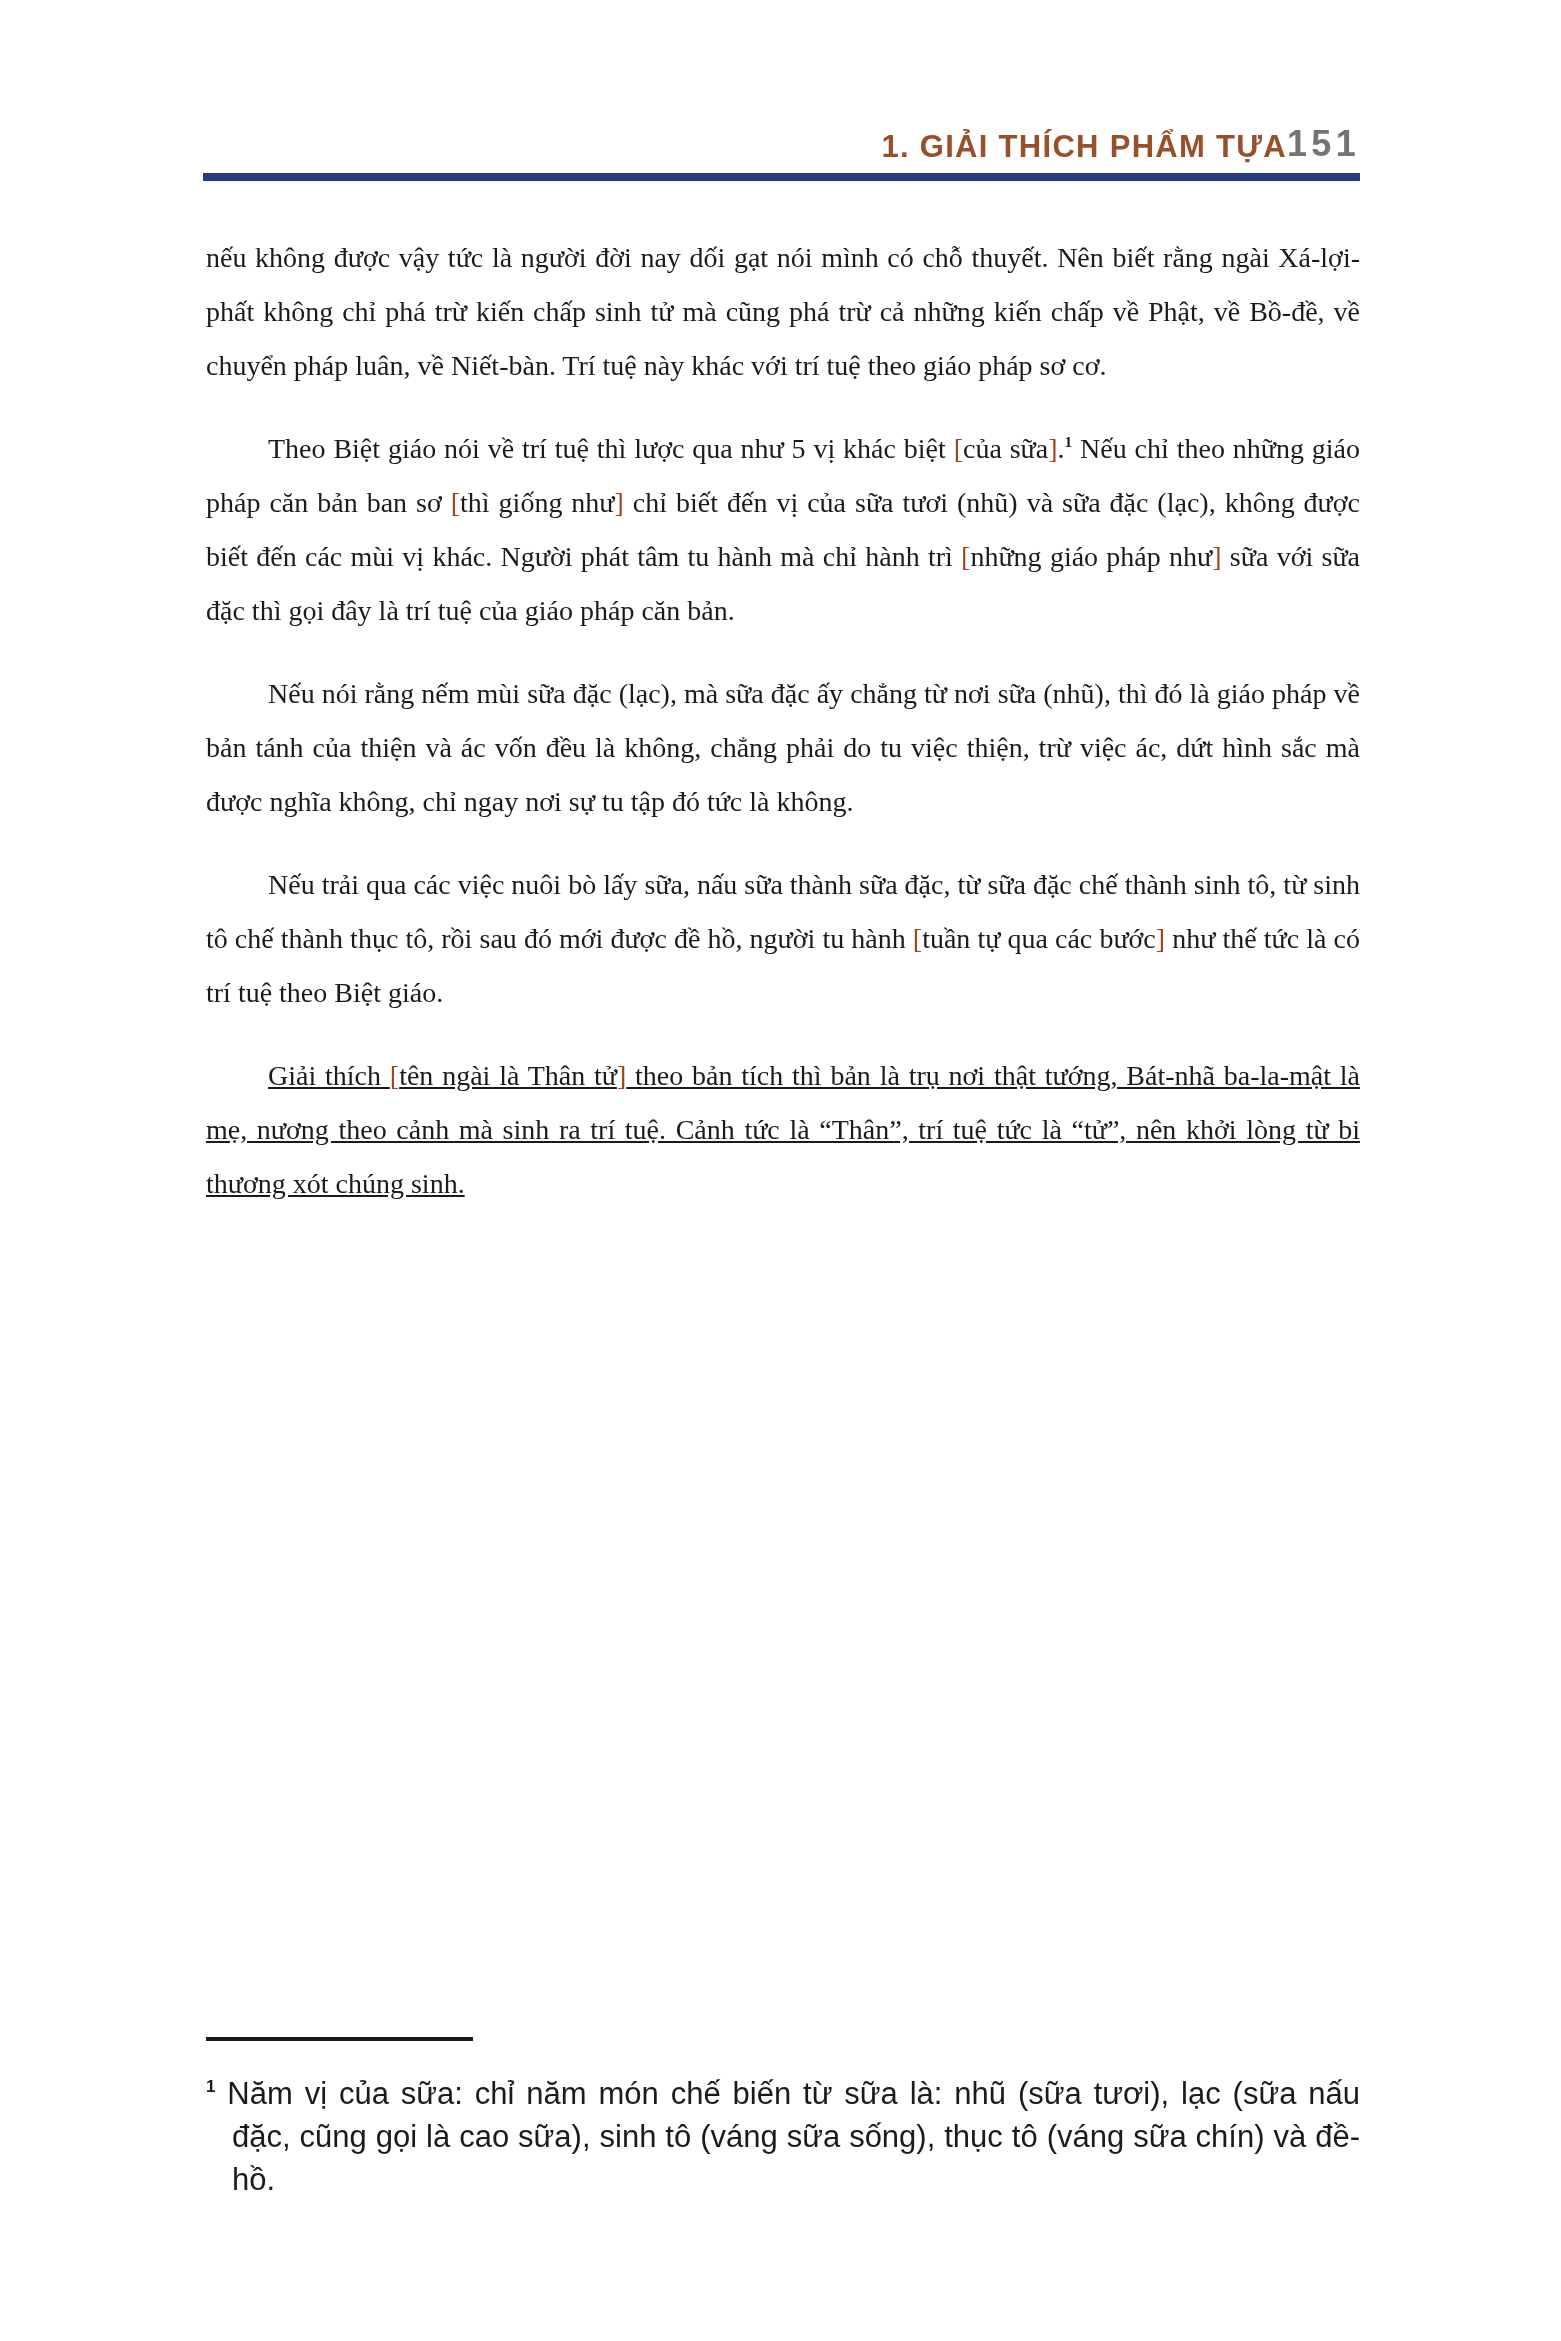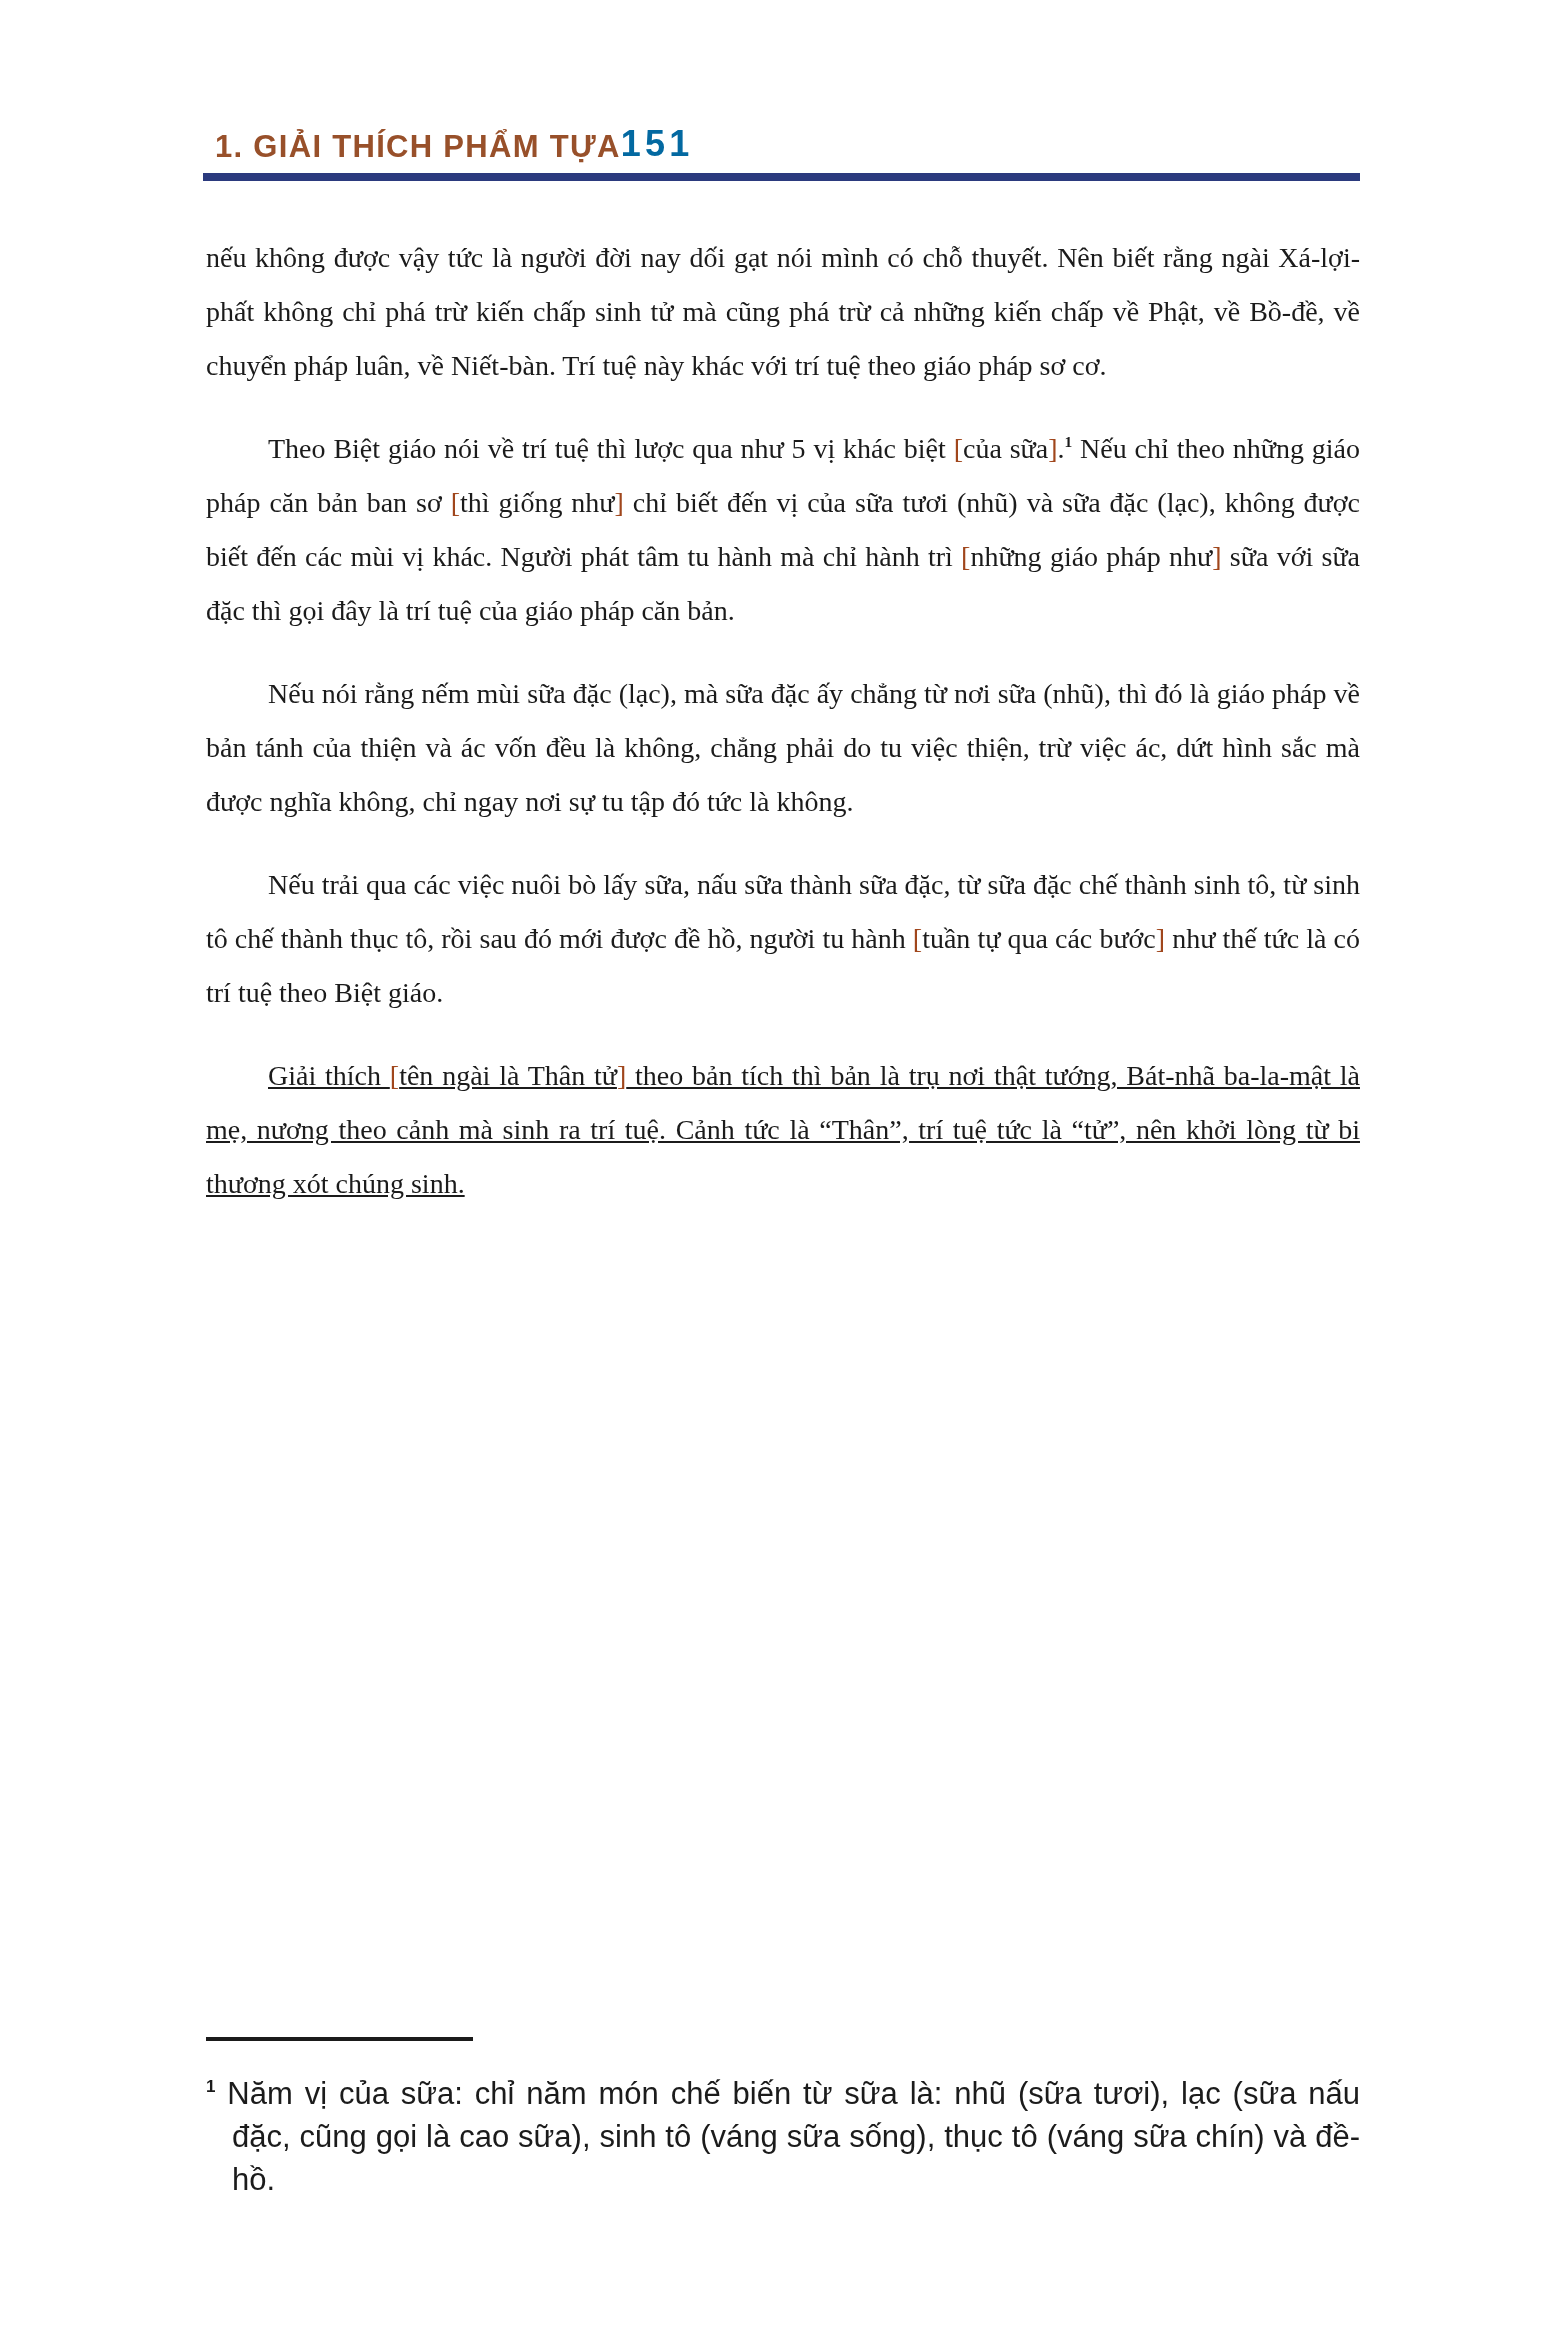--- a/index.html
+++ b/index.html
@@ -14,38 +14,37 @@
     overflow: hidden;
     font-family: "Liberation Serif", serif;
   }
 
   .running-header {
     position: absolute;
     left: 203px;
     width: 1157px;
     top: 123px;
     display: flex;
-    justify-content: flex-start;
+    justify-content: flex-end;
     align-items: flex-end;
-    margin-left: 12px;
   }
   .header-title {
     font-family: "Liberation Sans", sans-serif;
     font-weight: 700;
     font-size: 31px;
     letter-spacing: 1.3px;
     color: #98502a;
     white-space: nowrap;
   }
   .page-number {
     font-family: "Liberation Sans", sans-serif;
     font-weight: 700;
     font-size: 36px;
     letter-spacing: 4.3px;
-    color: #0369a1;
+    color: #737373;
   }
 
   .header-rule {
     position: absolute;
     left: 203px;
     width: 1157px;
     top: 173px;
     height: 7.8px;
     background: #2b3a7e;
   }

